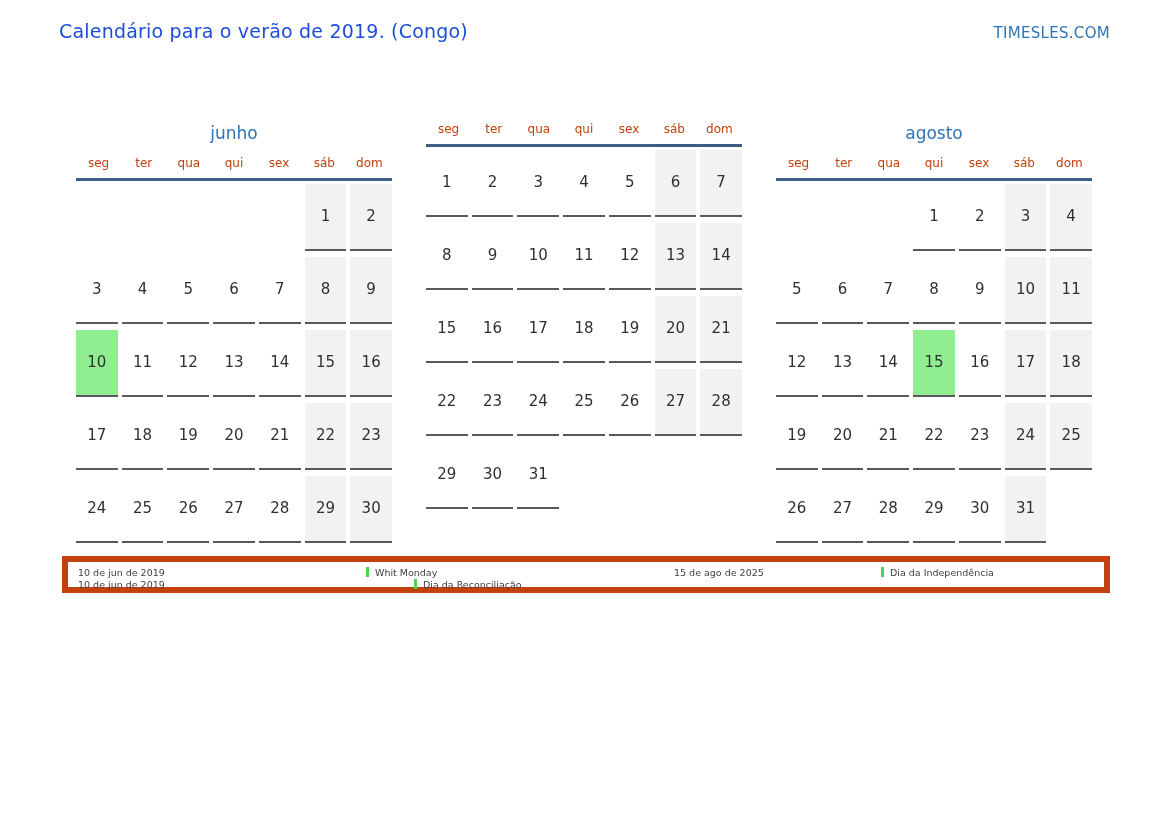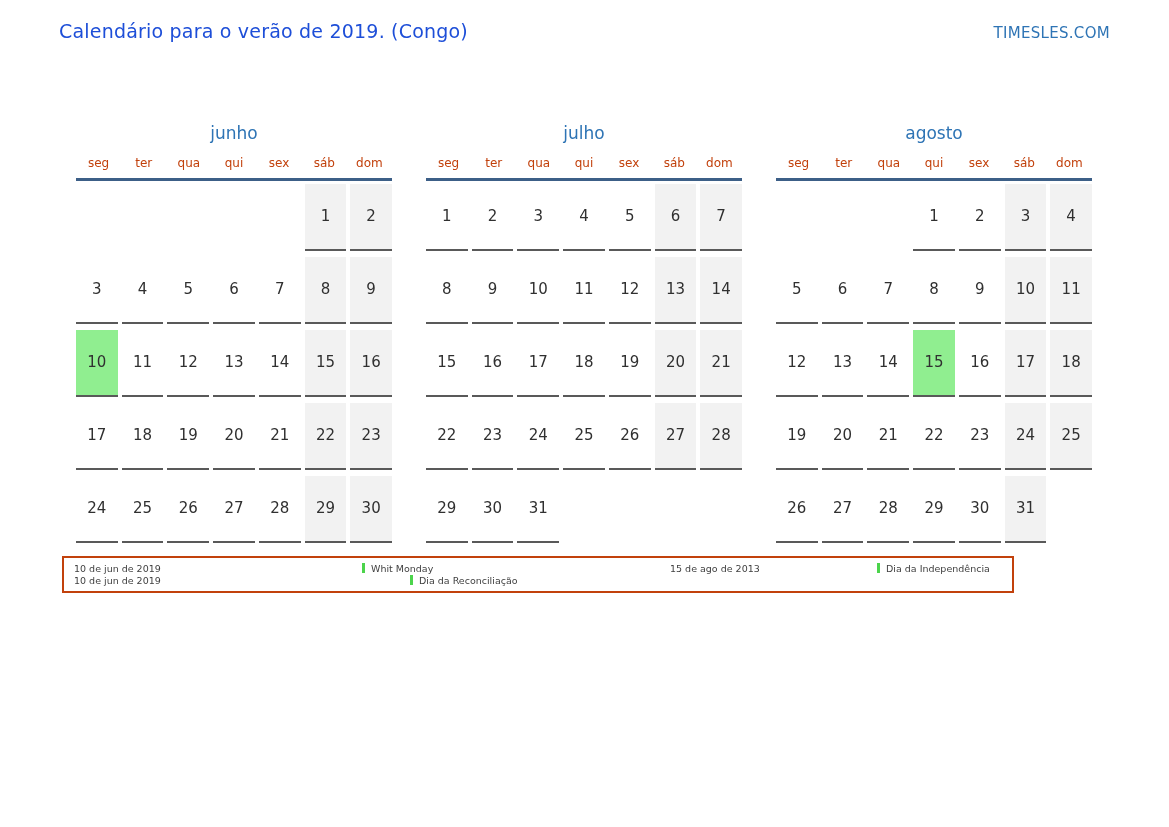--- a/index.html
+++ b/index.html
@@ -51,22 +51,22 @@
     height: 67px; border-bottom: 2px solid var(--underline);
     text-align: center; line-height: 65px;
     font-size: 15px; color: var(--day-text);
     background: #fff;
   }
   .fill.empty { border-bottom: none; background: transparent; }
   .fill.weekend { background: var(--weekend-bg); }
   .fill.holiday { background: var(--holiday-bg); }
   .legend-box {
     position: absolute; left: 62px; top: 556px;
-    width: 952px; height: 37px;
-    border: 2px solid #c2410c; background: #fff;
+    width: 1048px; height: 37px;
+    border: 6px solid #c2410c; background: #fff;
   }
   .legend-item { position: absolute; font-size: 9.5px; color: #3f3f3f; line-height: 12px; white-space: nowrap; }
   .legend-event .marker {
     display: inline-block; width: 3px; height: 10px;
     background: var(--marker-green); margin-right: 6px;
     vertical-align: -1px;
   }
 </style>
 </head>
 <body>
@@ -189,21 +189,20 @@
         </div>
         <div class="cell">
           <div class="fill weekend">29</div>
         </div>
         <div class="cell">
           <div class="fill weekend">30</div>
         </div>
       </div>
     </div>
     <div class="month">
-      <div class="month-title">julho</div>
       <div class="weekday-row">
         <div>seg</div>
         <div>ter</div>
         <div>qua</div>
         <div>qui</div>
         <div>sex</div>
         <div>sáb</div>
         <div>dom</div>
       </div>
       <div class="header-line"></div>
@@ -435,15 +434,15 @@
         </div>
       </div>
     </div>
   </div>
 
 <div class="legend-box">
     <div class="legend-item" style="left: 10px; top: 5px;">10 de jun de 2019</div>
     <div class="legend-item legend-event" style="left: 298px; top: 5px;"><span class="marker"></span><span>Whit Monday</span></div>
     <div class="legend-item" style="left: 10px; top: 17px;">10 de jun de 2019</div>
     <div class="legend-item legend-event" style="left: 298px; top: 17px; padding-left: 48px;"><span class="marker"></span><span>Dia da Reconciliação</span></div>
-    <div class="legend-item" style="left: 606px; top: 5px;">15 de ago de 2013</div>
+    <div class="legend-item" style="left: 606px; top: 5px;">15 de ago de 2025</div>
     <div class="legend-item legend-event" style="left: 813px; top: 5px;"><span class="marker"></span><span>Dia da Independência</span></div>
   </div>
 
 </body></html>

